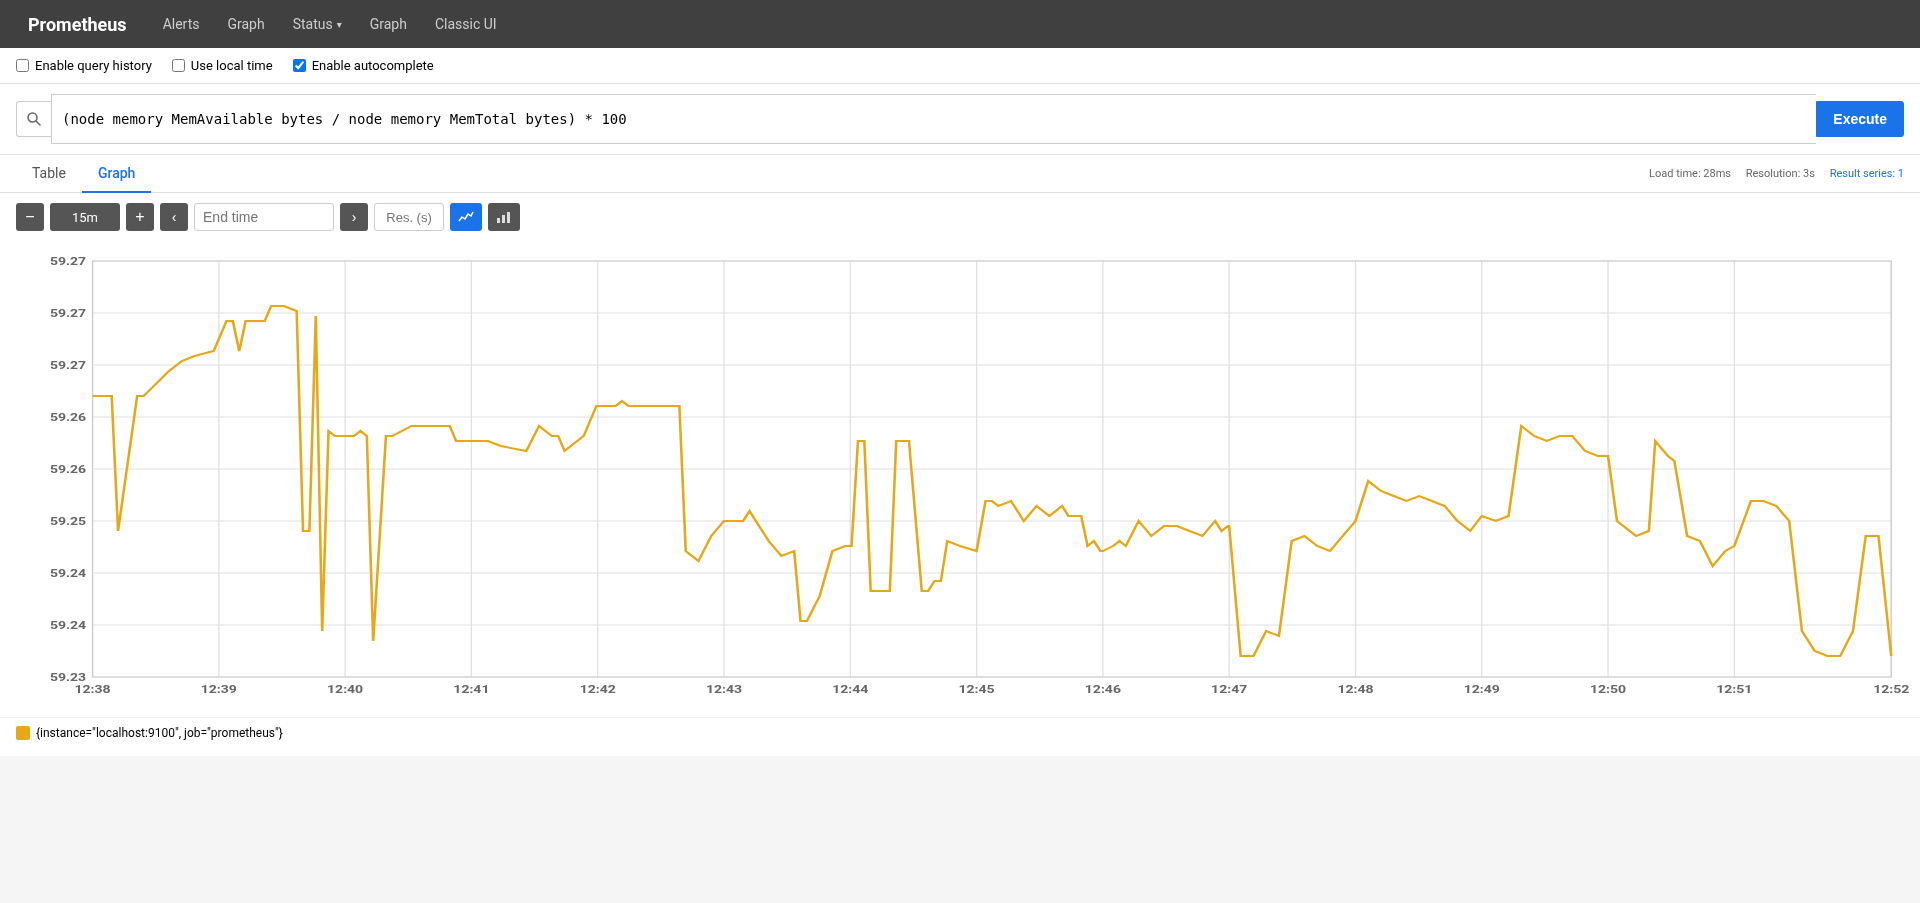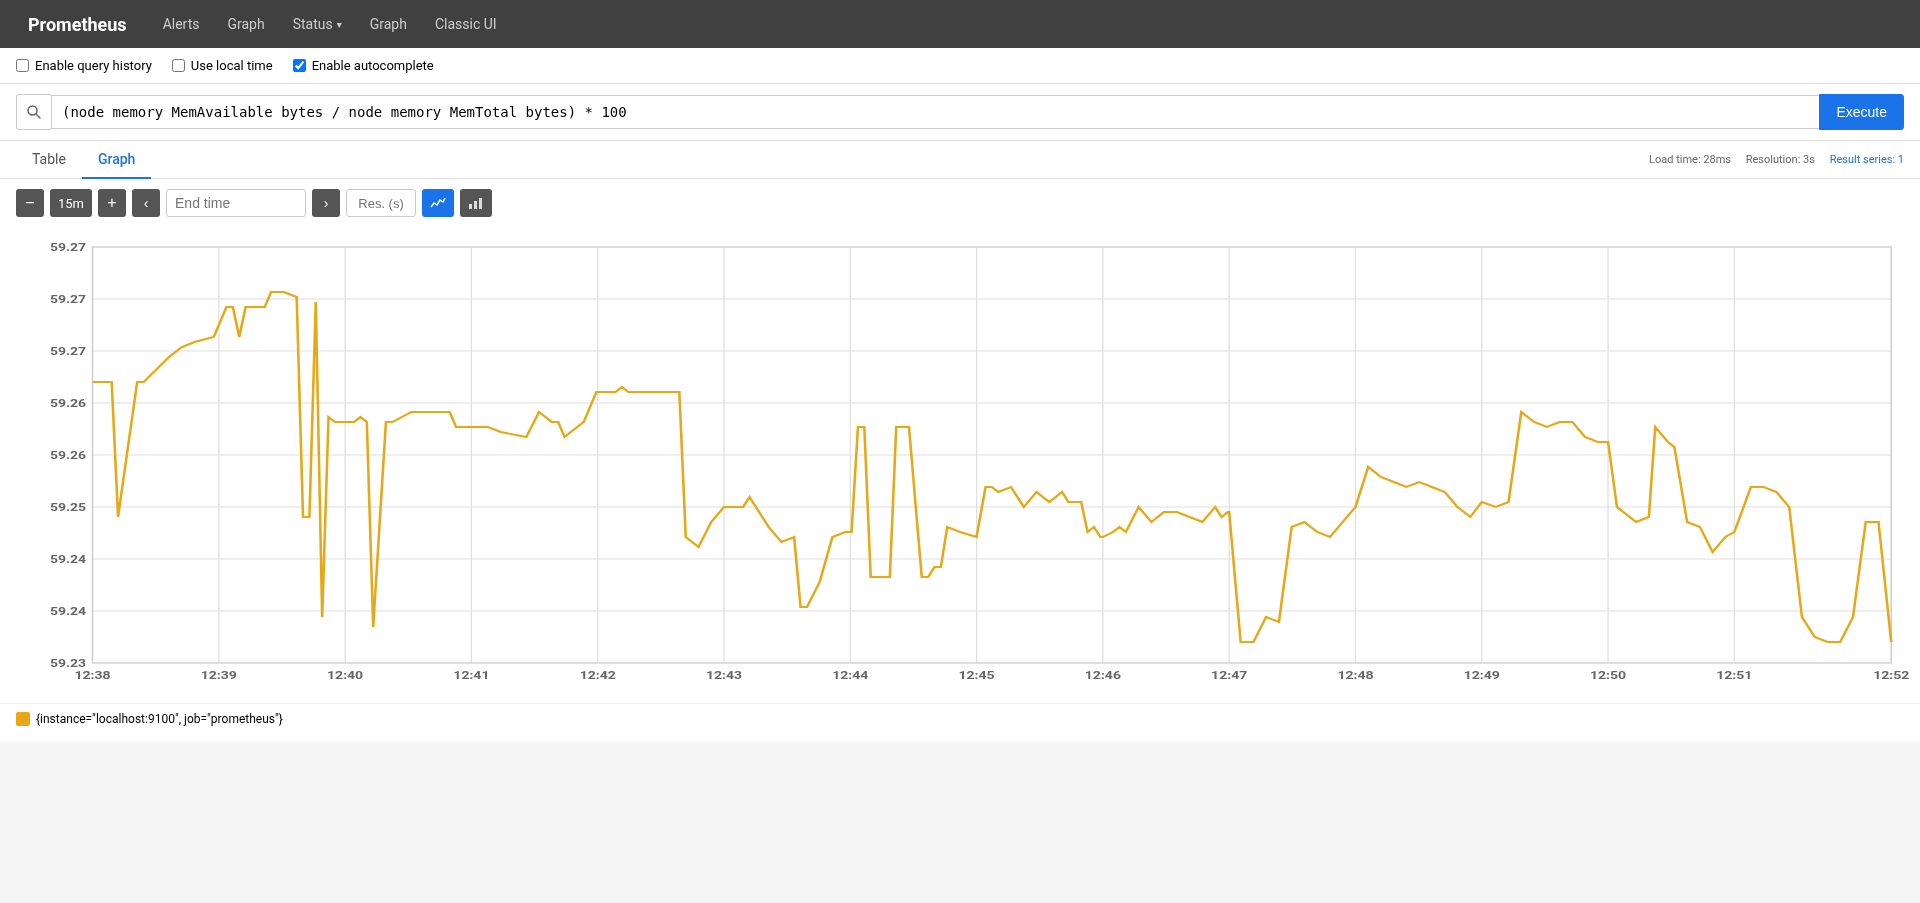--- a/index.html
+++ b/index.html
@@ -81,34 +81,35 @@
       height: 36px;
       display: flex;
       align-items: center;
     }
     .query-input {
       flex: 1;
       border: 1px solid #ccc;
       border-right: none;
       padding: 16px 10px;
       font-size: 14px;
-      height: 34px;
+      height: 50px;
       outline: none;
       font-family: monospace;
     }
     .execute-btn {
       background: #1a73e8;
       color: #fff;
       border: none;
       padding: 6px 16px;
       font-size: 14px;
       height: 36px;
       cursor: pointer;
       border-radius: 0 3px 3px 0;
       border: 1px solid #1a73e8;
+      font-weight: bold;
     }
 
     
     .tabs-row {
       background: #fff;
       padding: 0 16px;
       display: flex;
       align-items: center;
       justify-content: space-between;
       border-bottom: 1px solid #e0e0e0;
@@ -154,21 +155,21 @@
       cursor: pointer;
       border-radius: 3px;
       font-size: 16px;
       display: flex;
       align-items: center;
       justify-content: center;
     }
     .duration-label {
       background: #555;
       color: #fff;
-      padding: 4px 8px;
+      padding: 4px 22px;
       font-size: 13px;
       border-radius: 3px;
       height: 28px;
       display: flex;
       align-items: center;
     }
     .endtime-input {
       border: 1px solid #ccc;
       padding: 4px 8px;
       font-size: 14px;

